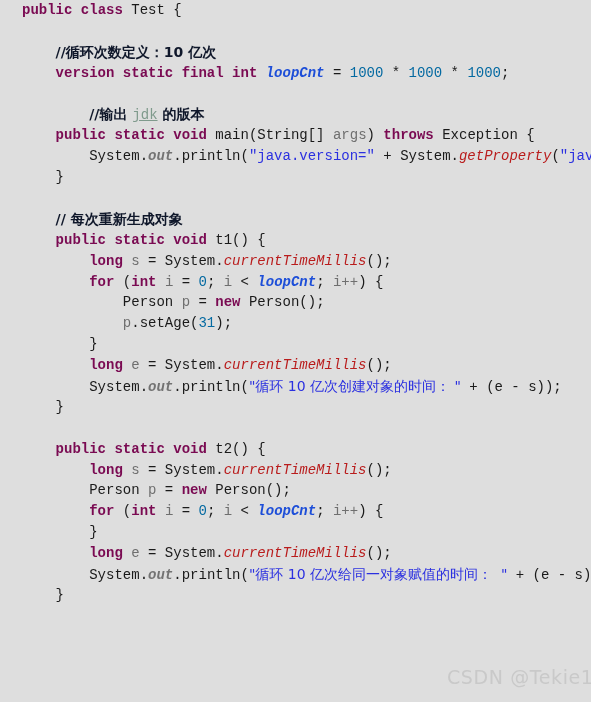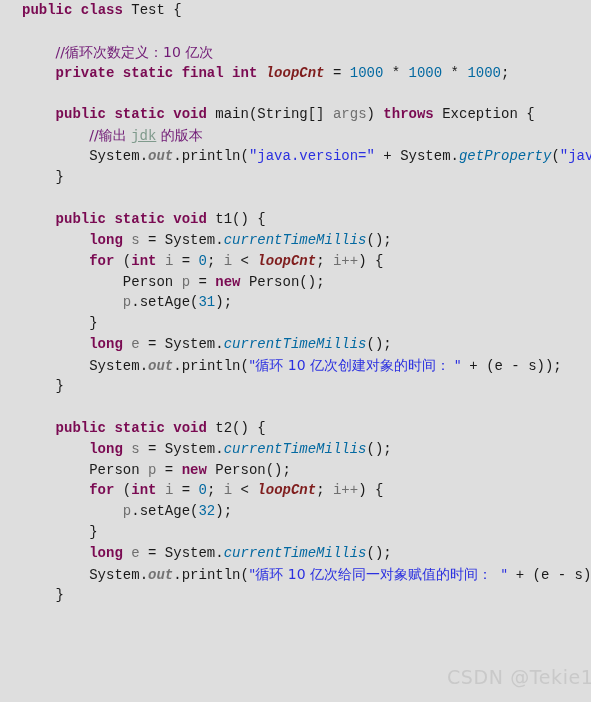--- a/index.html
+++ b/index.html
@@ -34,25 +34,25 @@
     padding-left: 22px;
     box-sizing: border-box;
     overflow: hidden;
   }
 
   
   .kw       { color: #7a0a52; font-weight: bold; }
   .plain    { color: #1a1a1a; }
   .dim      { color: #6f6f6f; }
   .str      { color: #2b30e0; }
-  .cmt      { color: #701a75; }
+  .cmt      { color: #0f172a; font-weight: bold; }
   .cmt-ul   { color: #7f9a8c; text-decoration: underline; text-decoration-style: solid; }
   .fieldst  { color: #737373; font-weight: bold; font-style: italic; }
-  .constst  { color: #7f1d1d; font-weight: bold; font-style: italic; }
-  .methit   { color: #0369a1; font-style: italic; }
+  .constst  { color: #1d4ed8; font-weight: bold; font-style: italic; }
+  .methit   { color: #b91c1c; font-style: italic; }
   .num      { color: #0369a1; }
 
   
   .cn { font-family: "DejaVu Sans", "Liberation Sans", sans-serif; }
 
   #watermark {
     position: absolute;
     left: 447px;
     top: 666px;
     font-family: "DejaVu Sans", "Liberation Sans", sans-serif;
@@ -68,37 +68,38 @@
 <body>
 
 <div id="code-surface">
 
   <div class="code-line"><span class="kw">public</span> <span class="kw">class</span> <span class="plain">Test</span> <span class="plain">{</span></div>
 
   <div class="code-line">&nbsp;</div>
 
   <div class="code-line">    <span class="cmt cn">//循环次数定义：10 亿次</span></div>
 
-  <div class="code-line">    <span class="kw">private</span> <span class="kw">static</span> <span class="kw">final</span> <span class="kw">int</span> <span class="constst">loopCnt</span> <span class="plain">=</span> <span class="num">1000</span> <span class="plain">*</span> <span class="num">1000</span> <span class="plain">*</span> <span class="num">1000</span><span class="plain">;</span></div>
+  <div class="code-line">    <span class="kw">version</span> <span class="kw">static</span> <span class="kw">final</span> <span class="kw">int</span> <span class="constst">loopCnt</span> <span class="plain">=</span> <span class="num">1000</span> <span class="plain">*</span> <span class="num">1000</span> <span class="plain">*</span> <span class="num">1000</span><span class="plain">;</span></div>
 
   <div class="code-line">&nbsp;</div>
 
+  <div class="code-line">        <span class="cmt cn">//输出 </span><span class="cmt-ul">jdk</span><span class="cmt cn"> 的版本</span></div>
+
   <div class="code-line">    <span class="kw">public</span> <span class="kw">static</span> <span class="kw">void</span> <span class="plain">main</span>(<span class="plain">String[]</span> <span class="dim">args</span>) <span class="kw">throws</span> <span class="plain">Exception</span> <span class="plain">{</span></div>
-
-  <div class="code-line">        <span class="cmt cn">//输出 </span><span class="cmt-ul">jdk</span><span class="cmt cn"> 的版本</span></div>
 
   <div class="code-line">        <span class="plain">System</span>.<span class="fieldst">out</span>.<span class="plain">println</span>(<span class="str">"java.version="</span> <span class="plain">+</span> <span class="plain">System</span>.<span class="methit">getProperty</span>(<span class="str">"java.version"</span>));</div>
 
 
 
 
   <div class="code-line">    <span class="plain">}</span></div>
 
   <div class="code-line">&nbsp;</div>
 
+  <div class="code-line">    <span class="cmt cn">// 每次重新生成对象</span></div>
 
   <div class="code-line">    <span class="kw">public</span> <span class="kw">static</span> <span class="kw">void</span> <span class="plain">t1</span>() {</div>
 
   <div class="code-line">        <span class="kw">long</span> <span class="dim">s</span> = <span class="plain">System</span>.<span class="methit">currentTimeMillis</span>();</div>
 
   <div class="code-line">        <span class="kw">for</span> (<span class="kw">int</span> <span class="dim">i</span> = <span class="num">0</span>; <span class="dim">i</span> &lt; <span class="constst">loopCnt</span>; <span class="dim">i++</span>) {</div>
 
   <div class="code-line">            <span class="plain">Person</span> <span class="dim">p</span> = <span class="kw">new</span> <span class="plain">Person</span>();</div>
 
   <div class="code-line">            <span class="dim">p</span>.<span class="plain">setAge</span>(<span class="num">31</span>);</div>
@@ -115,21 +116,20 @@
 
 
   <div class="code-line">    <span class="kw">public</span> <span class="kw">static</span> <span class="kw">void</span> <span class="plain">t2</span>() {</div>
 
   <div class="code-line">        <span class="kw">long</span> <span class="dim">s</span> = <span class="plain">System</span>.<span class="methit">currentTimeMillis</span>();</div>
 
   <div class="code-line">        <span class="plain">Person</span> <span class="dim">p</span> = <span class="kw">new</span> <span class="plain">Person</span>();</div>
 
   <div class="code-line">        <span class="kw">for</span> (<span class="kw">int</span> <span class="dim">i</span> = <span class="num">0</span>; <span class="dim">i</span> &lt; <span class="constst">loopCnt</span>; <span class="dim">i++</span>) {</div>
 
-  <div class="code-line">            <span class="dim">p</span>.<span class="plain">setAge</span>(<span class="num">32</span>);</div>
 
   <div class="code-line">        <span class="plain">}</span></div>
 
   <div class="code-line">        <span class="kw">long</span> <span class="dim">e</span> = <span class="plain">System</span>.<span class="methit">currentTimeMillis</span>();</div>
 
   <div class="code-line">        <span class="plain">System</span>.<span class="fieldst">out</span>.<span class="plain">println</span>(<span class="str cn">"循环 10 亿次给同一对象赋值的时间：  "</span> + <span class="plain">(e - s)</span>);</div>
 
   <div class="code-line">    <span class="plain">}</span></div>
 
   <div id="watermark">CSDN @Tekie1</div>

